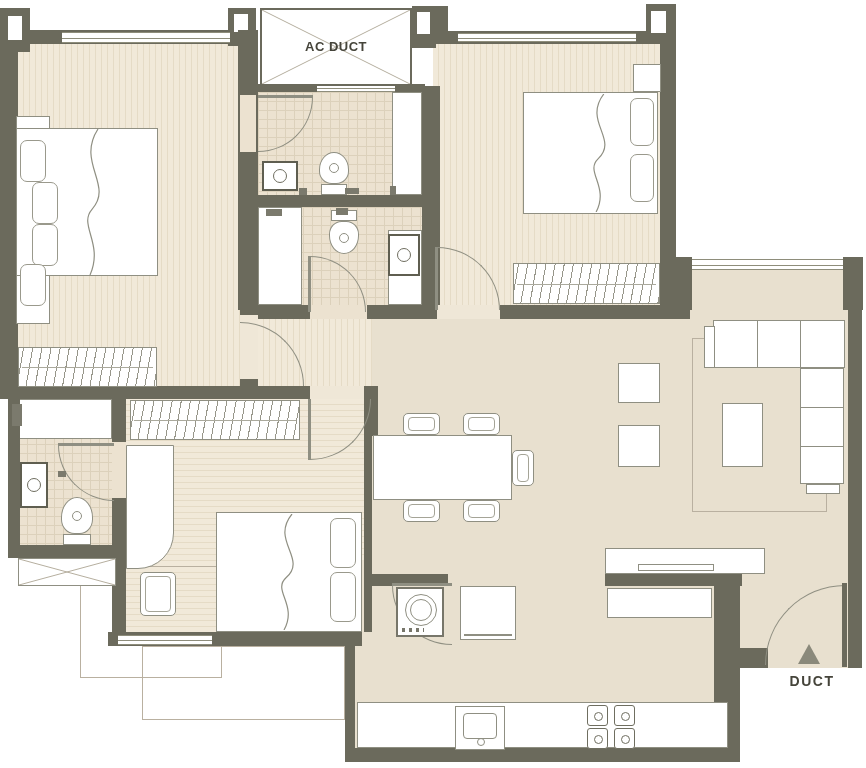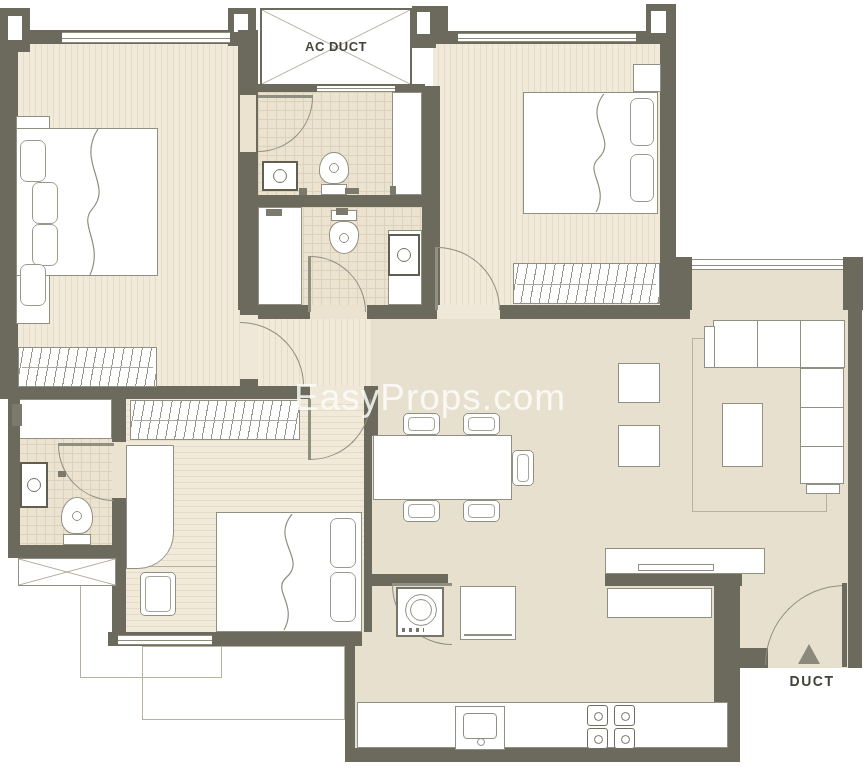--- a/index.html
+++ b/index.html
@@ -237,14 +237,13 @@
       </div>
       <div class="el rect" style="left: 460px; top: 586px; width: 56px; height: 54px;"></div>
       <div class="el line" style="left: 464px; top: 634px; width: 48px; height: 2px;"></div>
       <div class="el rect" style="left: 605px; top: 548px; width: 160px; height: 26px;"></div>
       <div class="el rect" style="left: 638px; top: 564px; width: 76px; height: 7px;"></div>
       <div class="el rect" style="left: 607px; top: 588px; width: 105px; height: 30px;"></div>
       <div class="el tri" style="left: 798px; top: 644px; width: 22px; height: 20px;"></div>
     </div>
   <div id="lbl-acduct" class="lbl">AC DUCT</div>
   <div id="lbl-entry" class="lbl">DUCT</div>
-  <div id="lbl-watermark" class="lbl">EasyProps.com</div>
 </div>
 
 </body></html>

